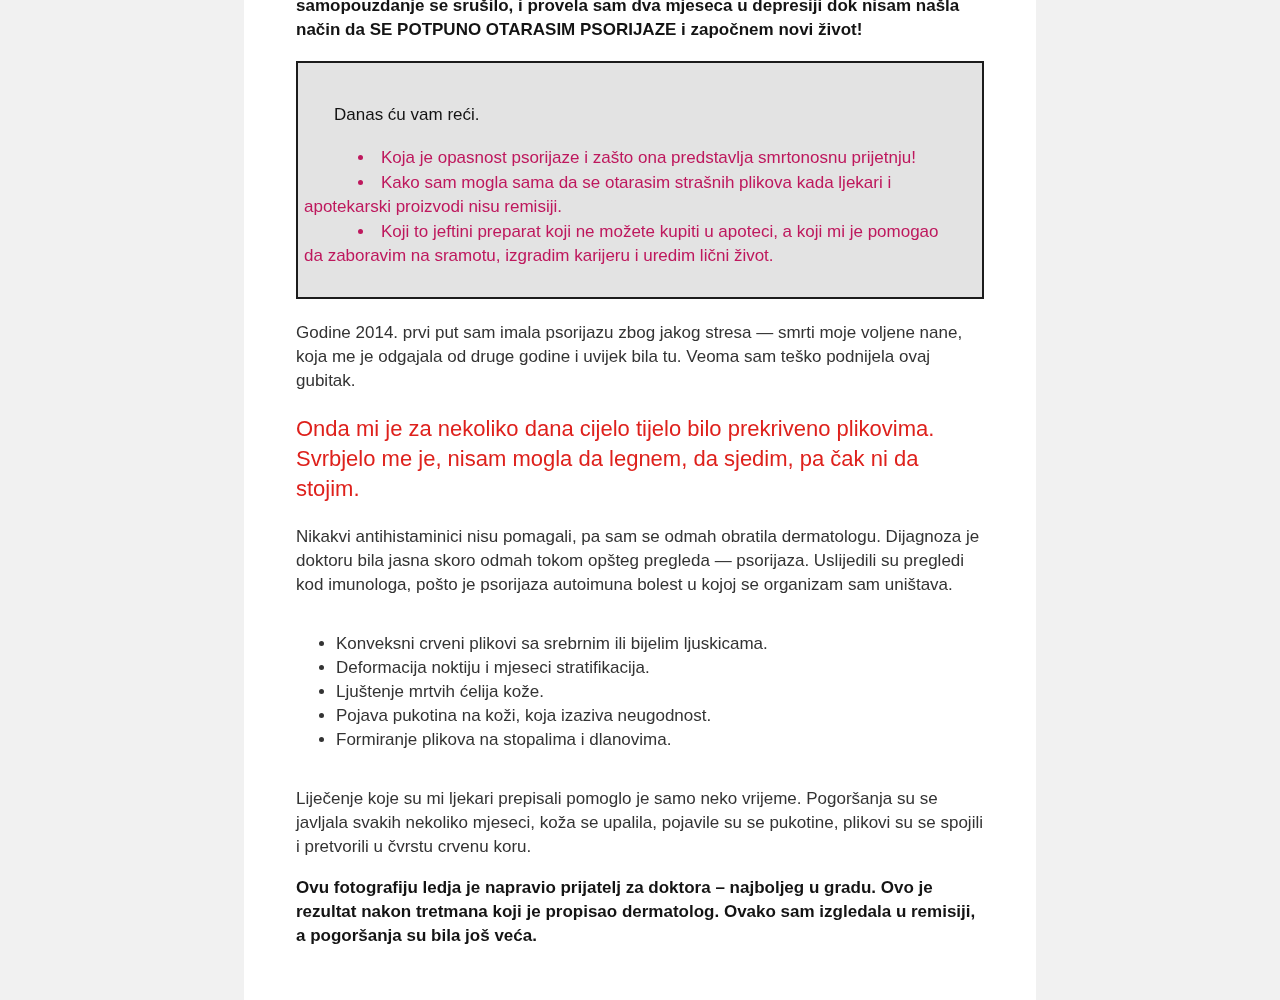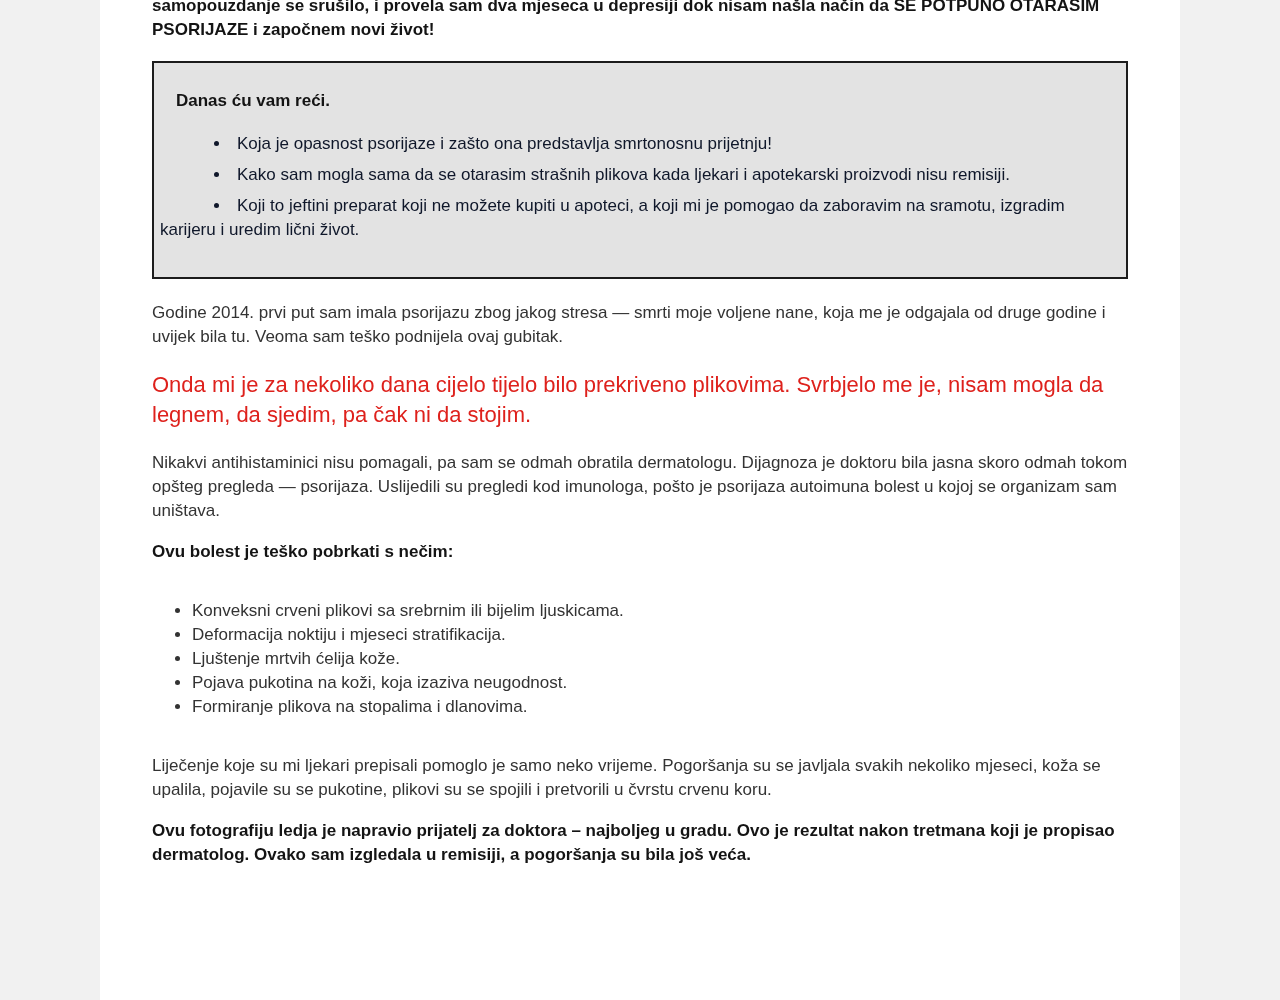--- a/index.html
+++ b/index.html
@@ -8,21 +8,21 @@
     background: #f1f1f1;
     font-family: "Liberation Sans", "DejaVu Sans", sans-serif;
   }
   .viewport {
     width: 1280px;
     height: 1000px;
     overflow: hidden;
     background: #f1f1f1;
   }
   .page {
-    width: 1080px;
+    width: 792px;
     min-height: 1000px;
     margin: 0 auto;
     background: #ffffff;
     padding: 0 52px;
     box-sizing: border-box;
     overflow: hidden;
   }
   p {
     font-size: 17px;
     line-height: 24px;
@@ -38,36 +38,36 @@
   }
   .callout {
     background: #e3e3e3;
     border: 2px solid #1c1c1c;
     padding: 24px 20px 28px 20px;
     margin: 19px 0 22px 0;
   }
   .callout-heading {
     font-size: 17px;
     line-height: 24px;
-    font-weight: bold;
+    font-weight: normal;
     color: #141414;
-    margin: 2px;
+    margin: 16px;
   }
   .callout ul {
     list-style: disc;
     list-style-position: inside;
     margin: 19px 0 0 -14px;
     padding: 0;
   }
   .callout li {
     font-size: 17px;
     line-height: 24px;
-    color: #0f172a;
+    color: #be185d;
     text-indent: 54px;
-    margin: 7px 0;
+    margin: 1px 0;
   }
   .red-heading {
     font-size: 22px;
     line-height: 30px;
     font-weight: normal;
     margin: 21px 0;
   }
   .symptoms-title {
     font-weight: bold;
     color: #141414;
@@ -101,21 +101,20 @@
       </ul>
     </div>
 
 
     <p>Godine 2014. prvi put sam imala psorijazu zbog jakog stresa — smrti moje voljene nane, koja me je odgajala od druge godine i uvijek bila tu. Veoma sam teško podnijela ovaj gubitak.</p>
 
     <p class="red-heading" style="color: rgb(222, 33, 28);">Onda mi je za nekoliko dana cijelo tijelo bilo prekriveno plikovima. Svrbjelo me je, nisam mogla da legnem, da sjedim, pa čak ni da stojim.</p>
 
     <p>Nikakvi antihistaminici nisu pomagali, pa sam se odmah obratila dermatologu. Dijagnoza je doktoru bila jasna skoro odmah tokom opšteg pregleda — psorijaza. Uslijedili su pregledi kod imunologa, pošto je psorijaza autoimuna bolest u kojoj se organizam sam uništava.</p>
 
-    <p class="symptoms-title">Ovu bolest je teško pobrkati s nečim:</p>
 
     <ul class="body-list">
       <li>Konveksni crveni plikovi sa srebrnim ili bijelim ljuskicama.</li>
       <li>Deformacija noktiju i mjeseci stratifikacija.</li>
       <li>Ljuštenje mrtvih ćelija kože.</li>
       <li>Pojava pukotina na koži, koja izaziva neugodnost.</li>
       <li>Formiranje plikova na stopalima i dlanovima.</li>
     </ul>
 
     <p>Liječenje koje su mi ljekari prepisali pomoglo je samo neko vrijeme. Pogoršanja su se javljala svakih nekoliko mjeseci, koža se upalila, pojavile su se pukotine, plikovi su se spojili i pretvorili u čvrstu crvenu koru.</p>

